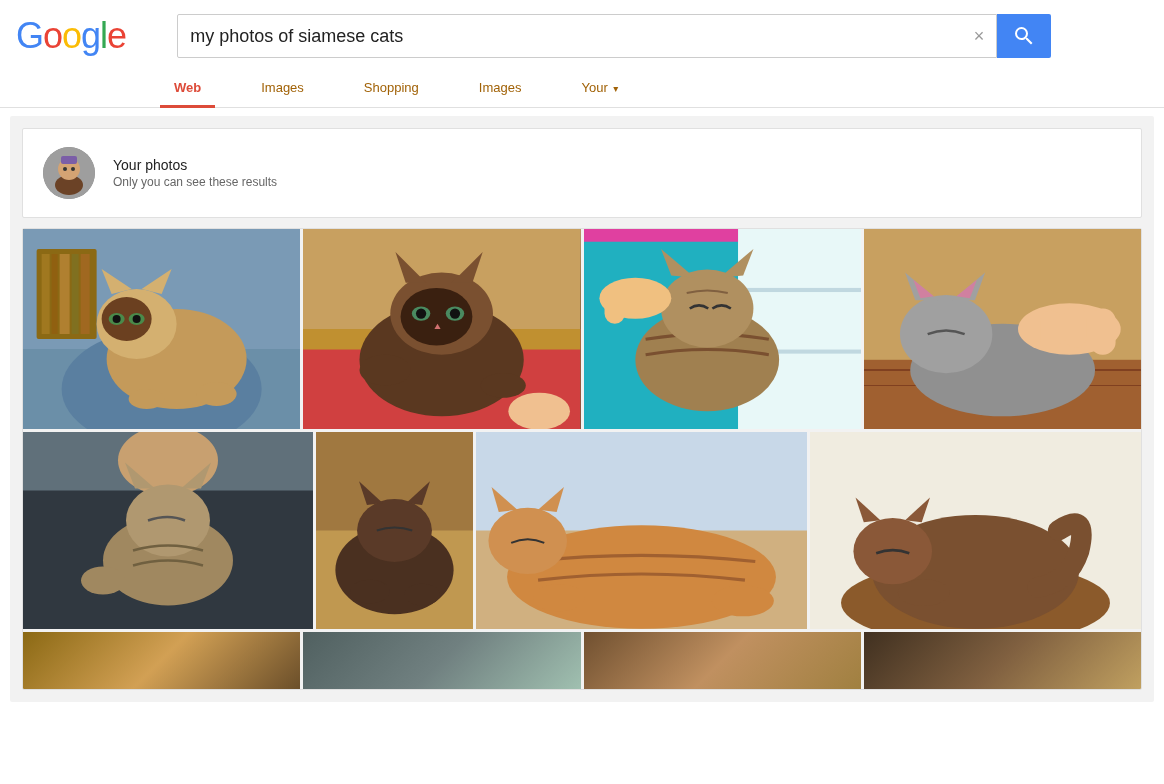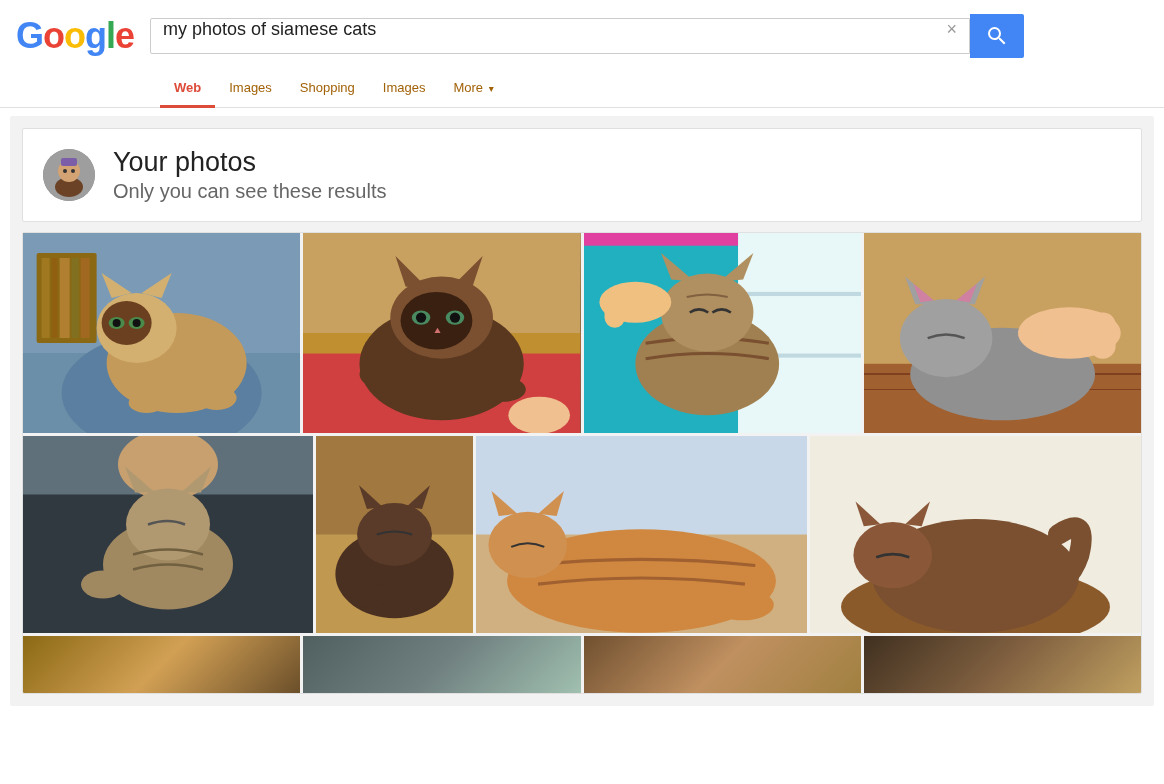--- a/index.html
+++ b/index.html
@@ -8,40 +8,41 @@
     
     #header {
       display: flex;
       align-items: center;
       padding: 14px 16px 10px 16px;
       background: #fff;
     }
 
     #logo {
       font-size: 36px;
-      font-weight: bold;
-      margin-right: 16px;
+      font-weight: normal;
+      margin-right: 6px;
       letter-spacing: -1px;
       user-select: none;
     }
     .logo-g { color: #4285F4; }
     .logo-o1 { color: #EA4335; }
     .logo-o2 { color: #FBBC05; }
     .logo-g2 { color: #4285F4; }
     .logo-l { color: #34A853; }
     .logo-e { color: #EA4335; }
 
     #search-bar {
       display: flex;
-      align-items: flex-start;
+      align-items: center;
       border: 1px solid #ccc;
       border-radius: 2px 0 0 2px;
       flex: 1;
       max-width: 820px;
-      height: 36px;
+      height: 44px;
+      margin-left: 45px;
     }
 
     #search-input {
       flex: 1;
       border: none;
       outline: none;
       font-size: 18px;
       padding: 0 12px;
       color: #222;
       background: transparent;
@@ -70,20 +71,21 @@
       border-radius: 0 2px 2px 0;
     }
 
     
     #nav {
       display: flex;
       align-items: flex-end;
       padding: 0 0 0 160px;
       border-bottom: 1px solid #e0e0e0;
       background: #fff;
+      gap: 32px;
     }
 
     .nav-tab {
       padding: 12px 14px;
       font-size: 13px;
       color: #a16207;
       cursor: pointer;
       text-decoration: none;
       display: inline-block;
       position: relative;
@@ -140,27 +142,27 @@
       align-items: center;
       justify-content: center;
     }
 
     #avatar svg {
       width: 52px;
       height: 52px;
     }
 
     #your-photos-text h2 {
-      font-size: 27px;
+      font-size: 14px;
       font-weight: normal;
       color: #222;
     }
 
     #your-photos-text p {
-      font-size: 20px;
+      font-size: 12px;
       color: #666;
       margin-top: 2px;
     }
 
     
     #photo-grid {
       background: #fff;
       border: 1px solid #e0e0e0;
       border-radius: 2px;
       overflow: hidden;
@@ -235,21 +237,21 @@
     </svg>
   </button>
 </div>
 
 <nav id="nav">
   <a class="nav-tab active">Web</a>
   <a class="nav-tab">Images</a>
   <a class="nav-tab">Shopping</a>
   <a class="nav-tab">Images</a>
   <a class="nav-tab">
-    <span>More</span>
+    <span>Your</span>
     <span class="chevron">▾</span>
   </a>
 </nav>
 
 <div id="results-area">
 
   <div id="your-photos-card">
     <div id="avatar">
 
       <svg viewBox="0 0 52 52">

